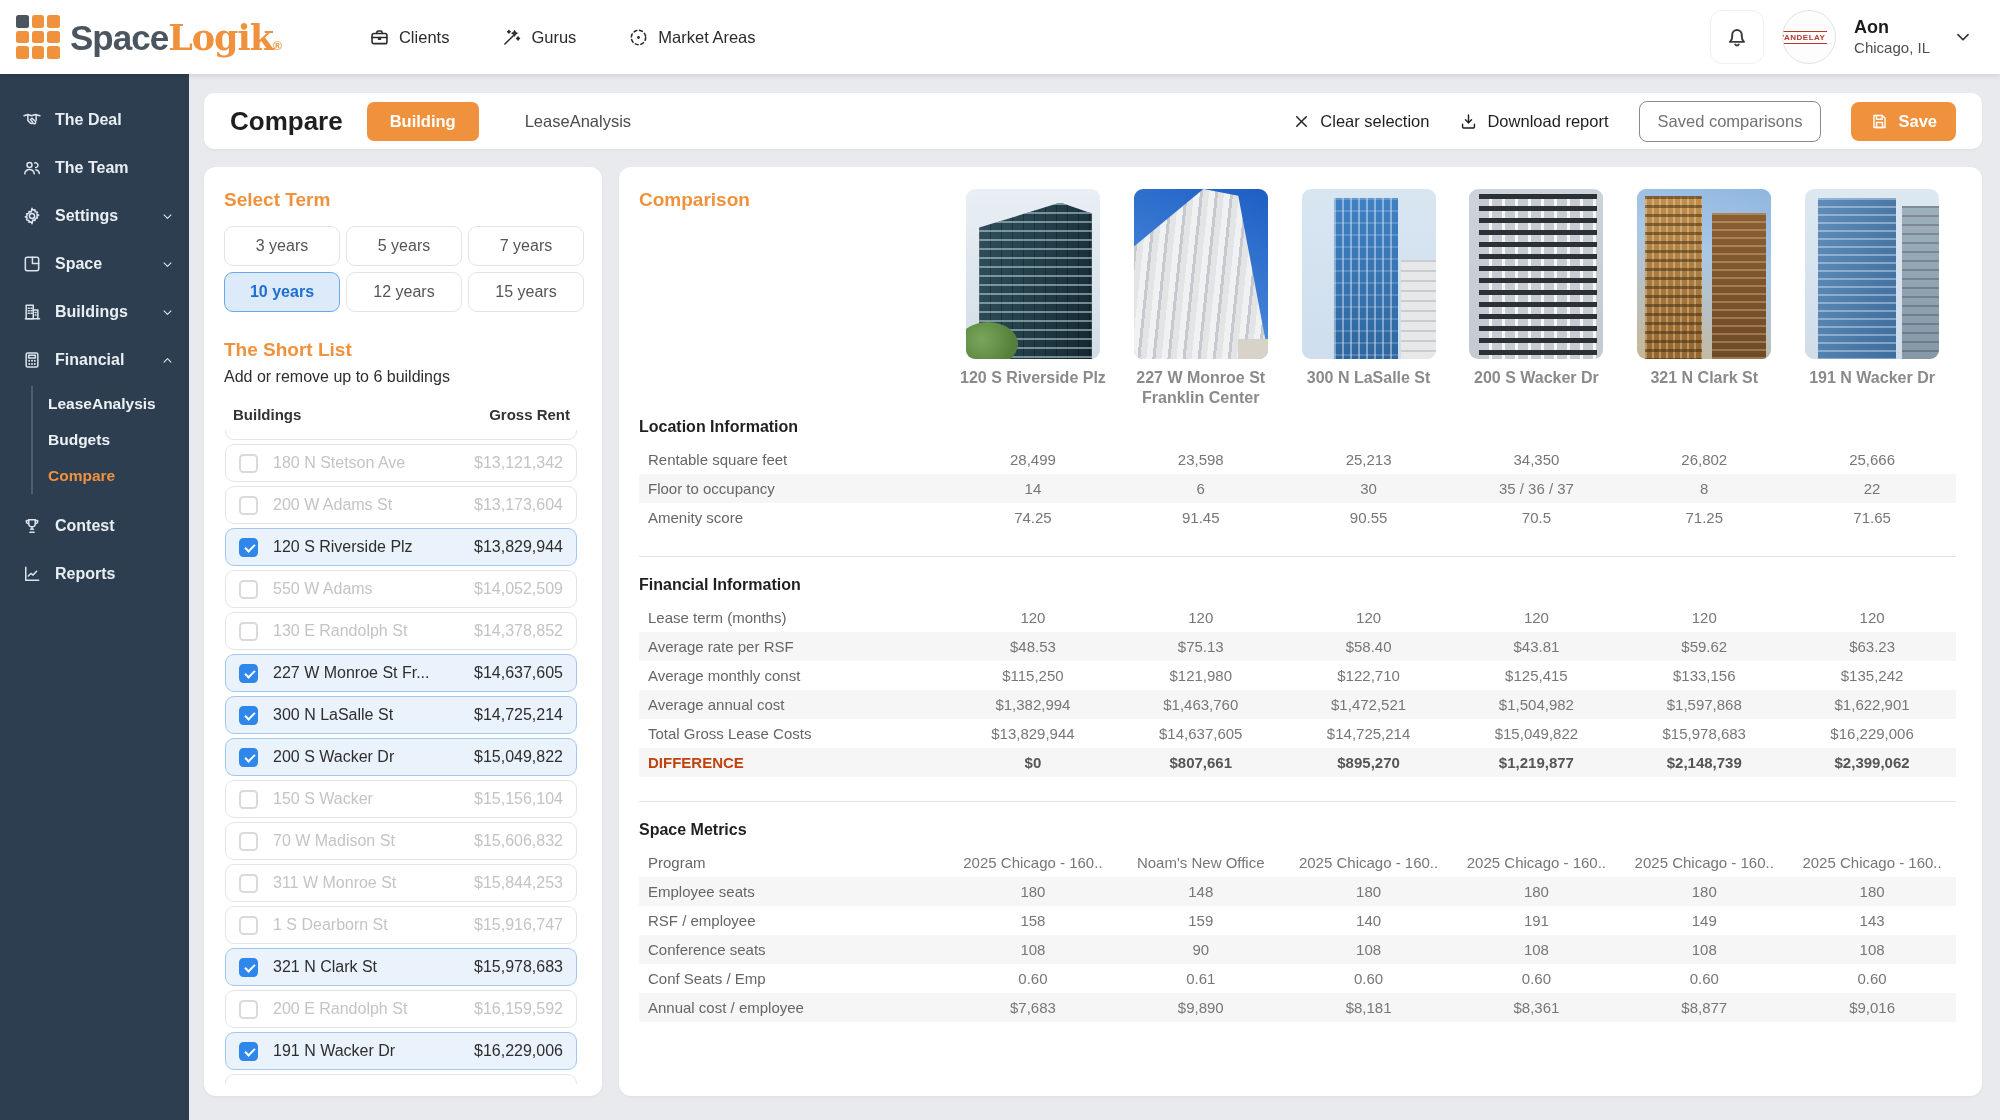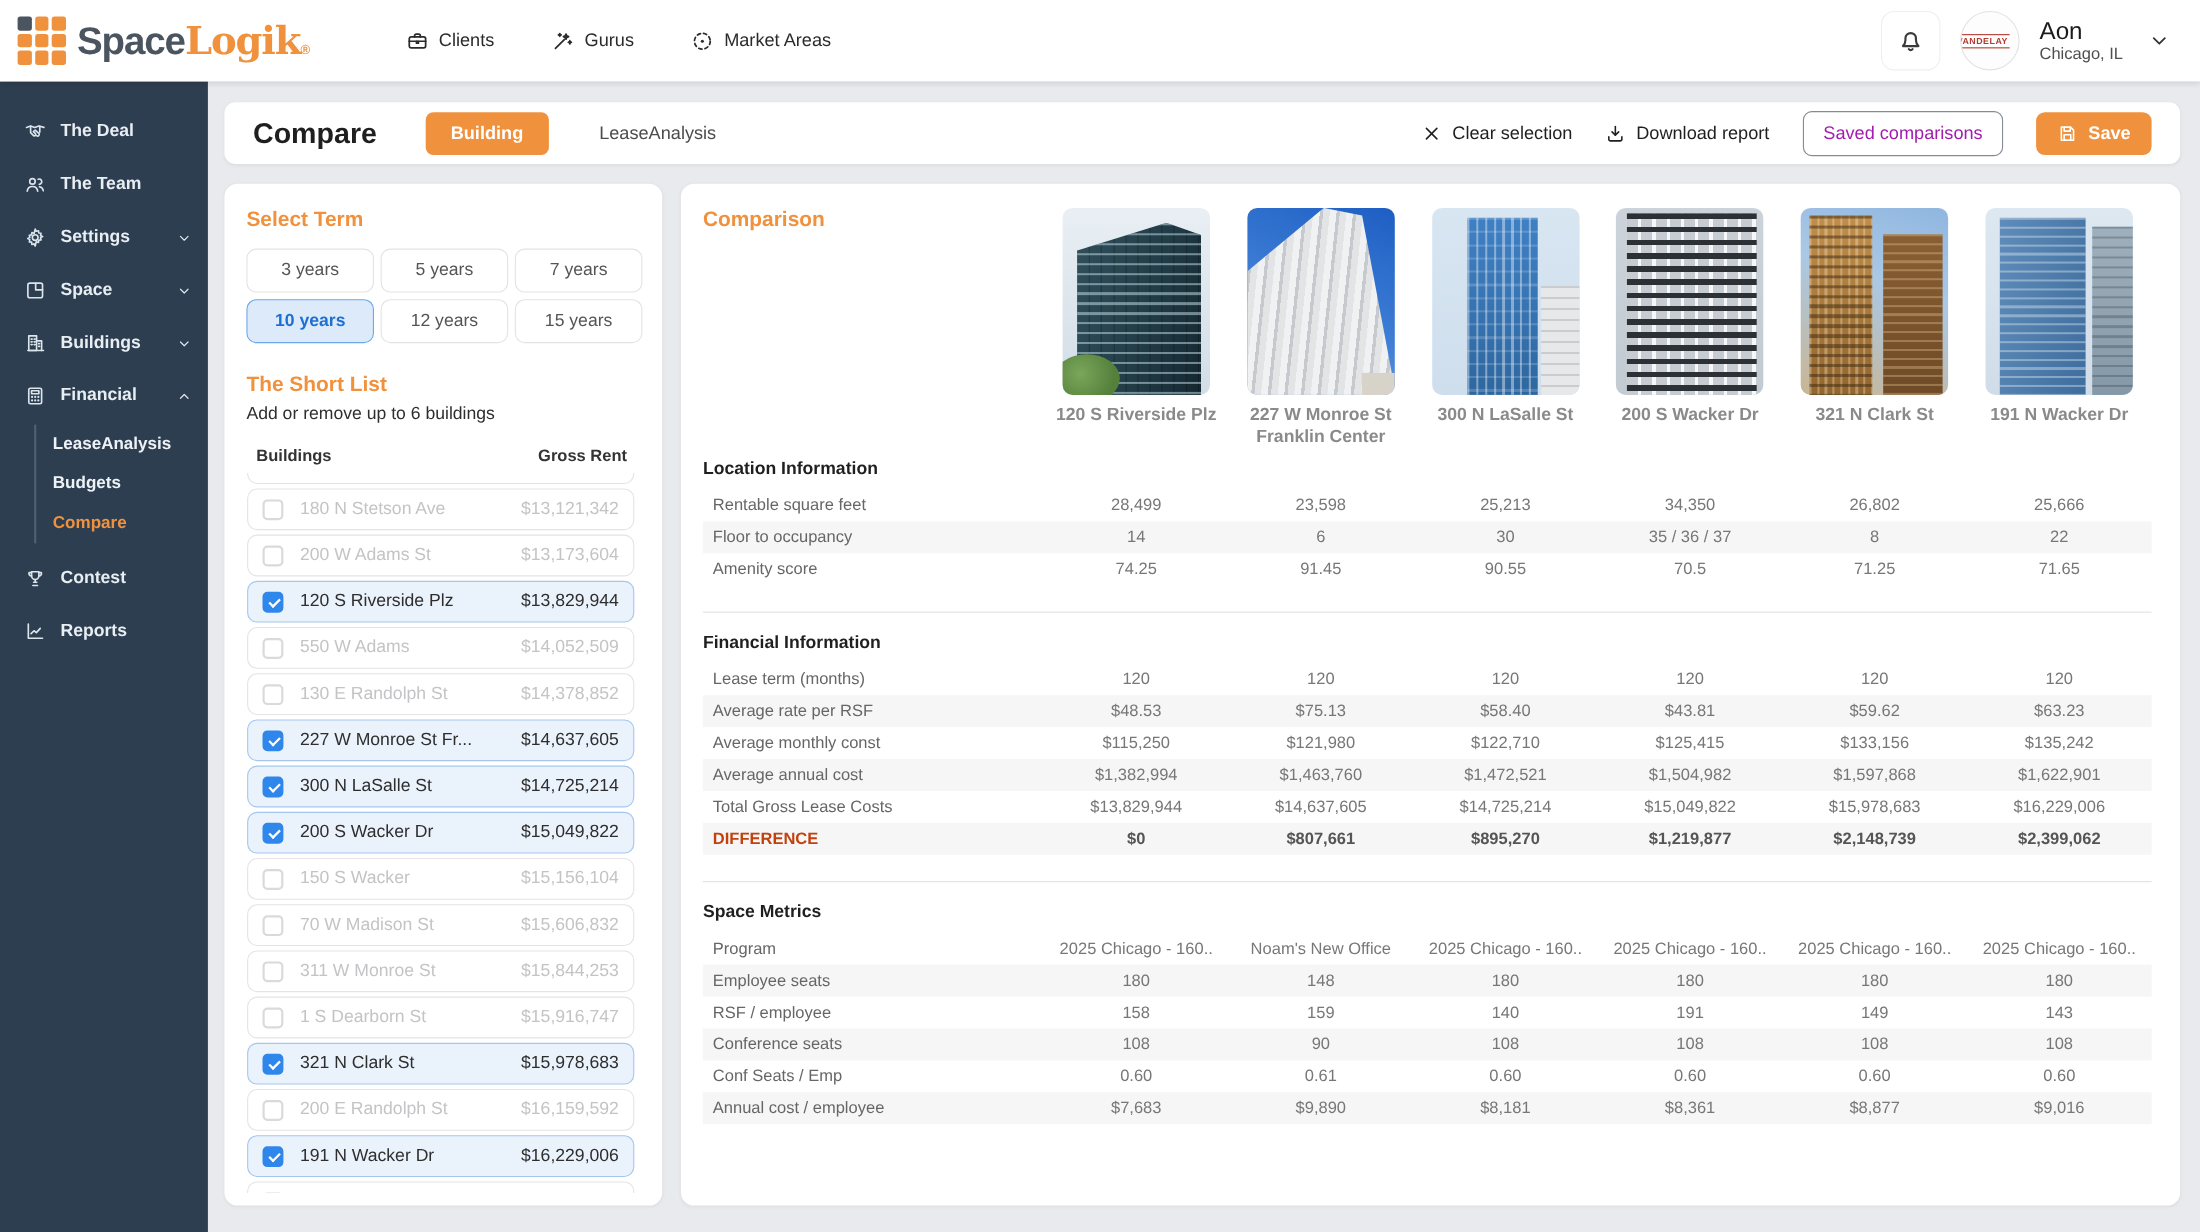--- a/index.html
+++ b/index.html
@@ -25,21 +25,21 @@
   .bell-btn { width:54px; height:54px; border:1px solid #efefef; border-radius:12px; background:#fff;
               display:flex; align-items:center; justify-content:center; cursor:pointer; }
   .bell-btn svg { width:26px; height:26px; color:#3b3b3b; }
   .avatar { width:54px; height:54px; border-radius:50%; border:1px solid #e2e2e2; background:#fdfdfd;
             display:flex; flex-direction:row; align-items:center; justify-content:center; overflow:hidden; cursor:pointer; }
   .avatar .vand { font-size:8px; font-weight:bold; color:#b33a2f; letter-spacing:.5px; border-top:1px solid #b33a2f; border-bottom:1px solid #b33a2f; padding:1px 2px; }
   .avatar .person { width:16px; height:16px; margin-top:2px; margin-left:14px; position:relative; }
   .avatar .person::before { content:""; position:absolute; top:0; left:5px; width:7px; height:7px; border-radius:50%; background:#caa58a; }
   .avatar .person::after { content:""; position:absolute; bottom:0; left:2px; width:13px; height:8px; border-radius:5px 5px 0 0; background:#2c3a52; }
   .user-block { line-height:1.25; cursor:pointer; }
-  .user-name { font-size:22px; font-weight:normal; color:#1c1c1c; }
+  .user-name { font-size:18px; font-weight:bold; color:#1c1c1c; }
   .user-loc { font-size:15px; color:#4f4f4f; }
   .user-chev { color:#333; margin-left:4px; }
   .user-chev svg { width:22px; height:22px; }
 
   
   .sidebar { position:absolute; top:74px; left:0; bottom:0; width:189px; background:var(--sidebar);
              color:#e9eef3; padding-top:22px; }
   .side-item { display:flex; align-items:center; gap:13px; height:48px; padding:0 14px 0 22px;
                font-size:16px; font-weight:600; cursor:pointer; }
   .side-item svg { width:20px; height:20px; flex:none; color:#dce4ec; }
@@ -47,27 +47,27 @@
   .side-item .chev svg { width:15px; height:15px; }
   .submenu { margin:2px 0 8px 31px; border-left:2px solid #4e5f70; }
   .sub-item { padding:9px 0 9px 15px; font-size:15.5px; font-weight:600; color:#eef2f6; cursor:pointer; }
   .sub-item.active { color:var(--accent); }
 
   
   .main { position:absolute; left:189px; top:74px; right:0; bottom:0; padding:19px 18px 12px 15px; }
   .header-card { background:#fff; border-radius:10px; height:56px; display:flex; align-items:center;
                  padding:0 26px 0 26px; box-shadow:0 1px 3px rgba(0,0,0,.05); }
   .page-title { font-size:26px; font-weight:bold; color:#1f1f1f; }
-  .tab-pill { margin-left:44px; background:var(--accent); color:#fff; font-size:16.5px; font-weight:600;
+  .tab-pill { margin-left:24px; background:var(--accent); color:#fff; font-size:16.5px; font-weight:600;
               padding:10px 23px; border-radius:7px; border:none; cursor:pointer; }
   .tab-flat { margin-left:46px; font-size:16.5px; color:#4c4c4c; background:none; border:none; cursor:pointer; }
   .header-actions { margin-left:auto; display:flex; align-items:center; gap:30px; }
   .action-link { display:flex; align-items:center; gap:9px; font-size:16.5px; color:#1f1f1f; cursor:pointer; background:none; border:none; }
   .action-link svg { width:19px; height:19px; }
-  .btn-outline { border:1px solid #848b93; border-radius:8px; background:#fff; font-size:16.5px; color:#a21caf;
+  .btn-outline { border:1px solid #848b93; border-radius:8px; background:#fff; font-size:16.5px; color:#737373;
                  padding:10px 18px; cursor:pointer; }
   .btn-save { display:flex; align-items:center; gap:9px; background:var(--accent); color:#fff; border:none;
               border-radius:8px; font-size:16.5px; font-weight:600; padding:10px 19px; cursor:pointer; }
   .btn-save svg { width:18px; height:18px; }
 
   .content { display:flex; gap:17px; margin-top:18px; height:calc(100% - 74px - 12px); }
   .panel { background:#fff; border-radius:12px; box-shadow:0 1px 3px rgba(0,0,0,.05); }
   .panel-heading { color:var(--accent); font-size:19px; font-weight:bold; }
 
   

